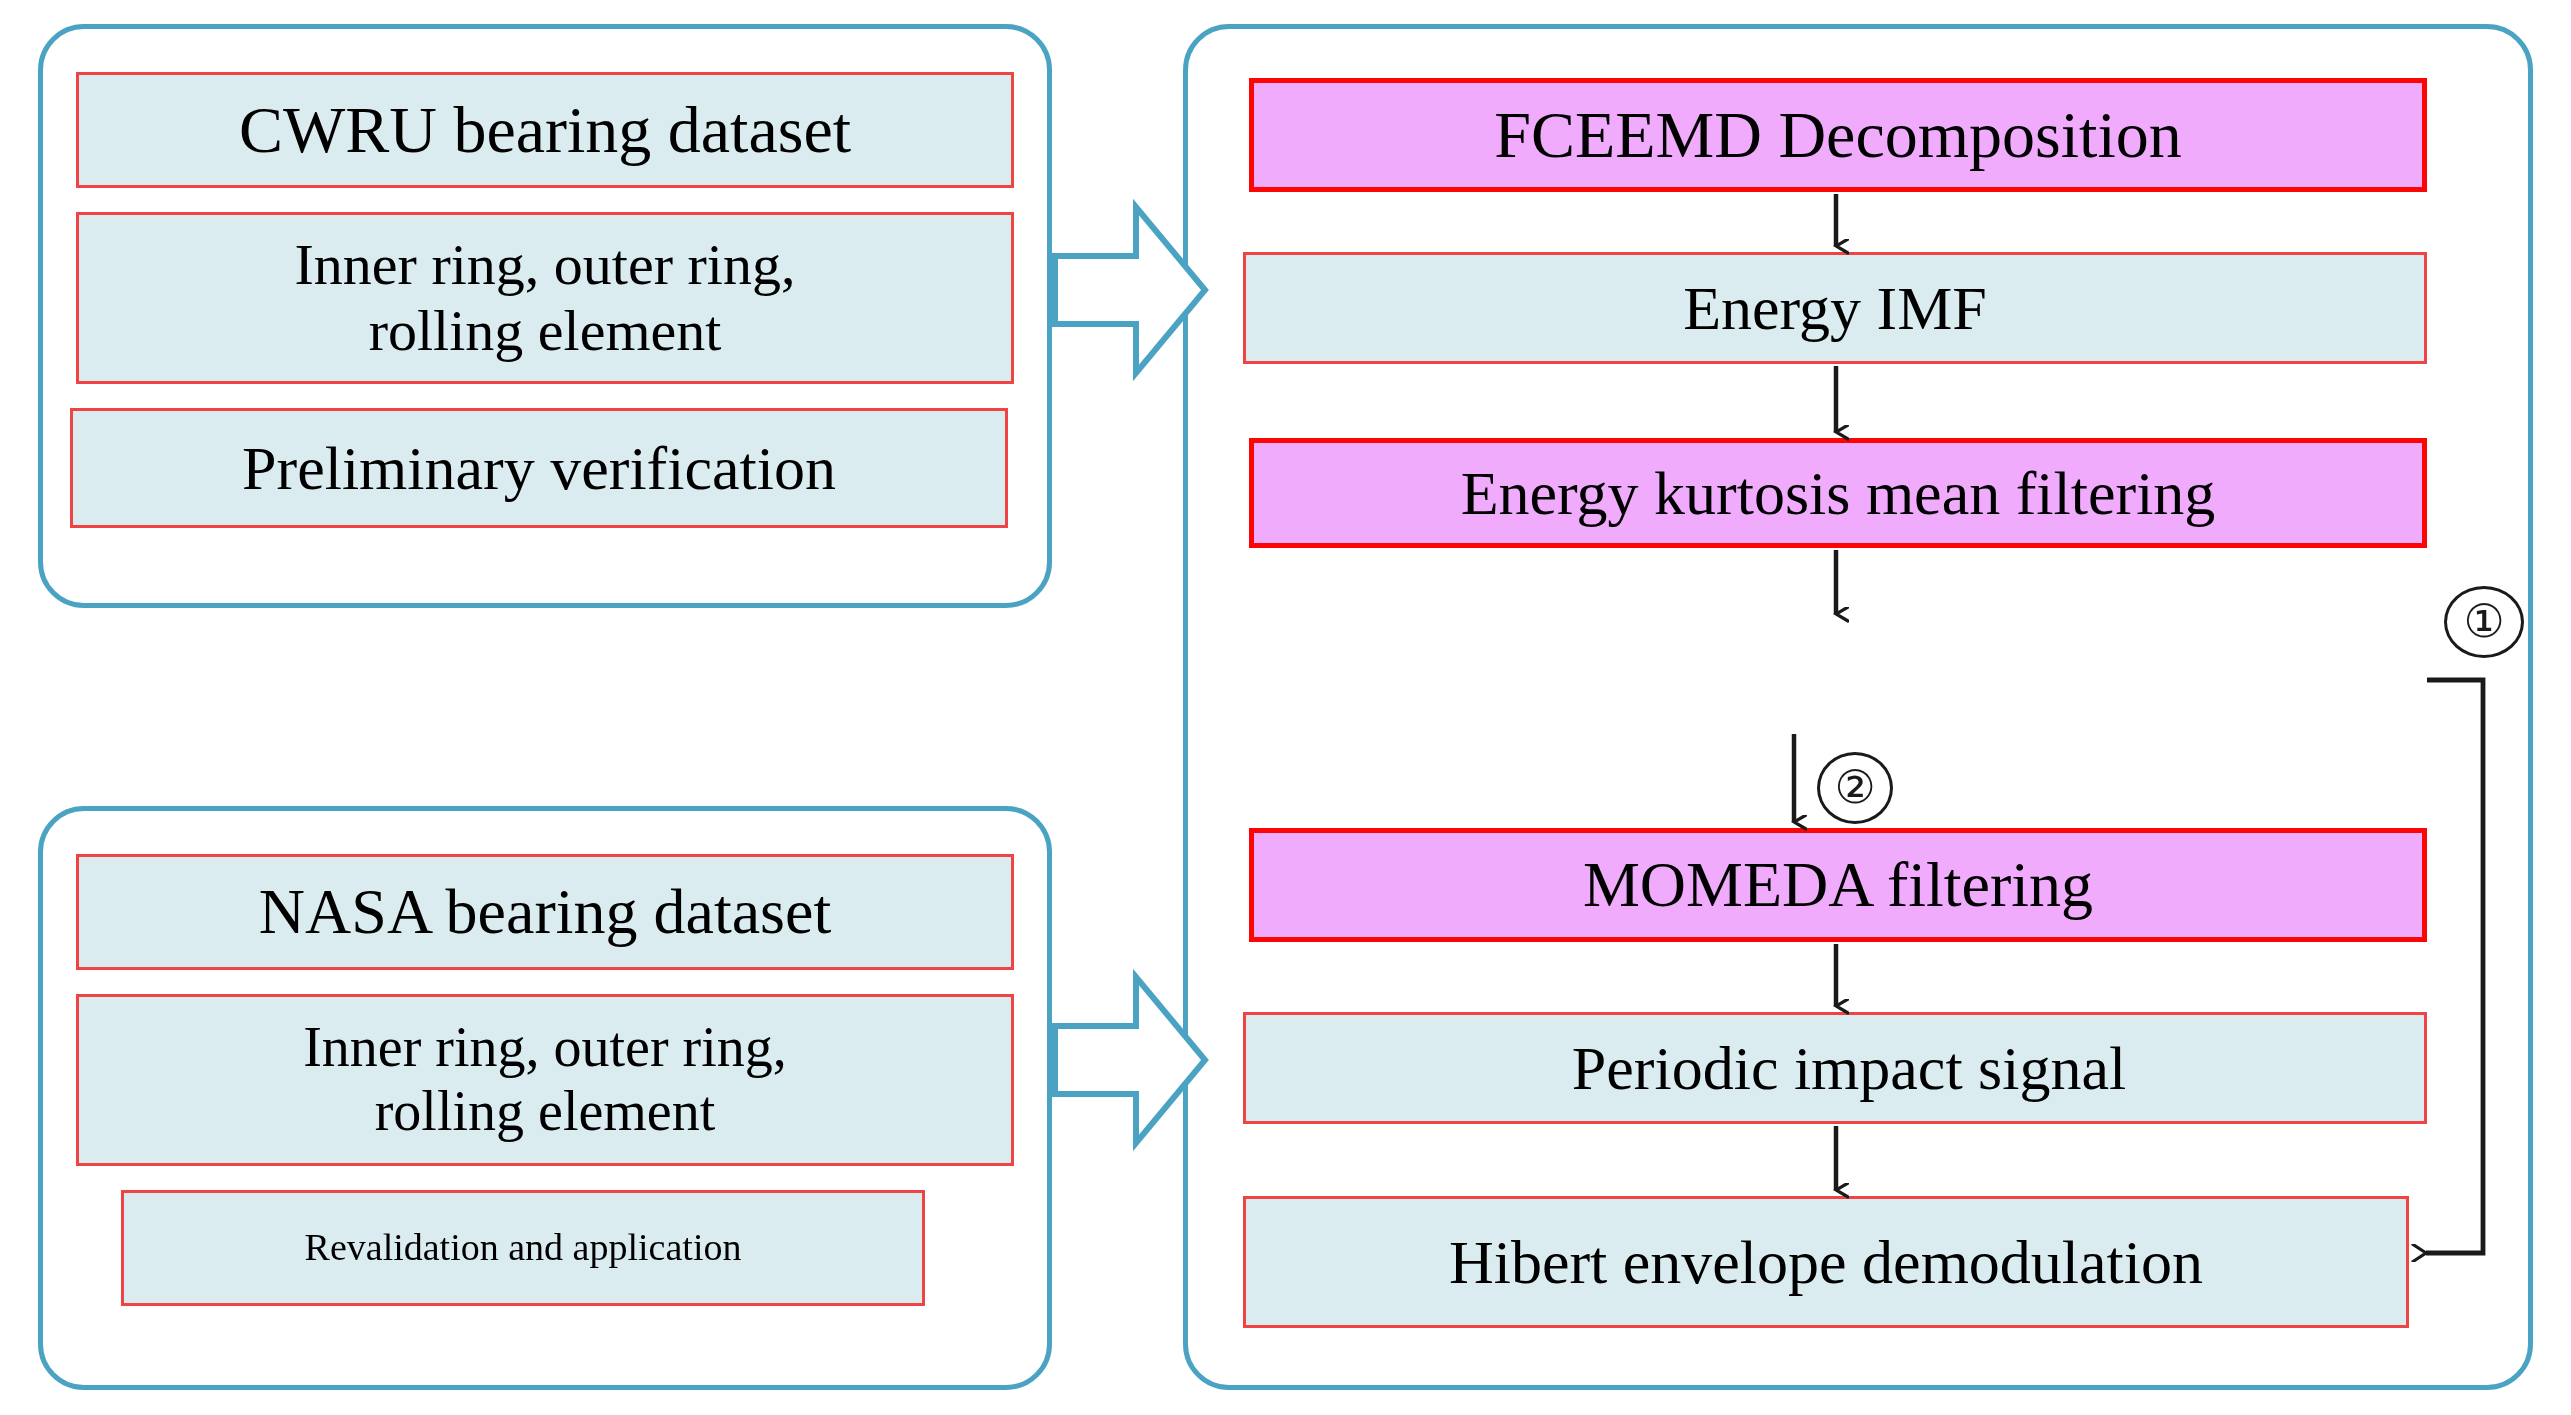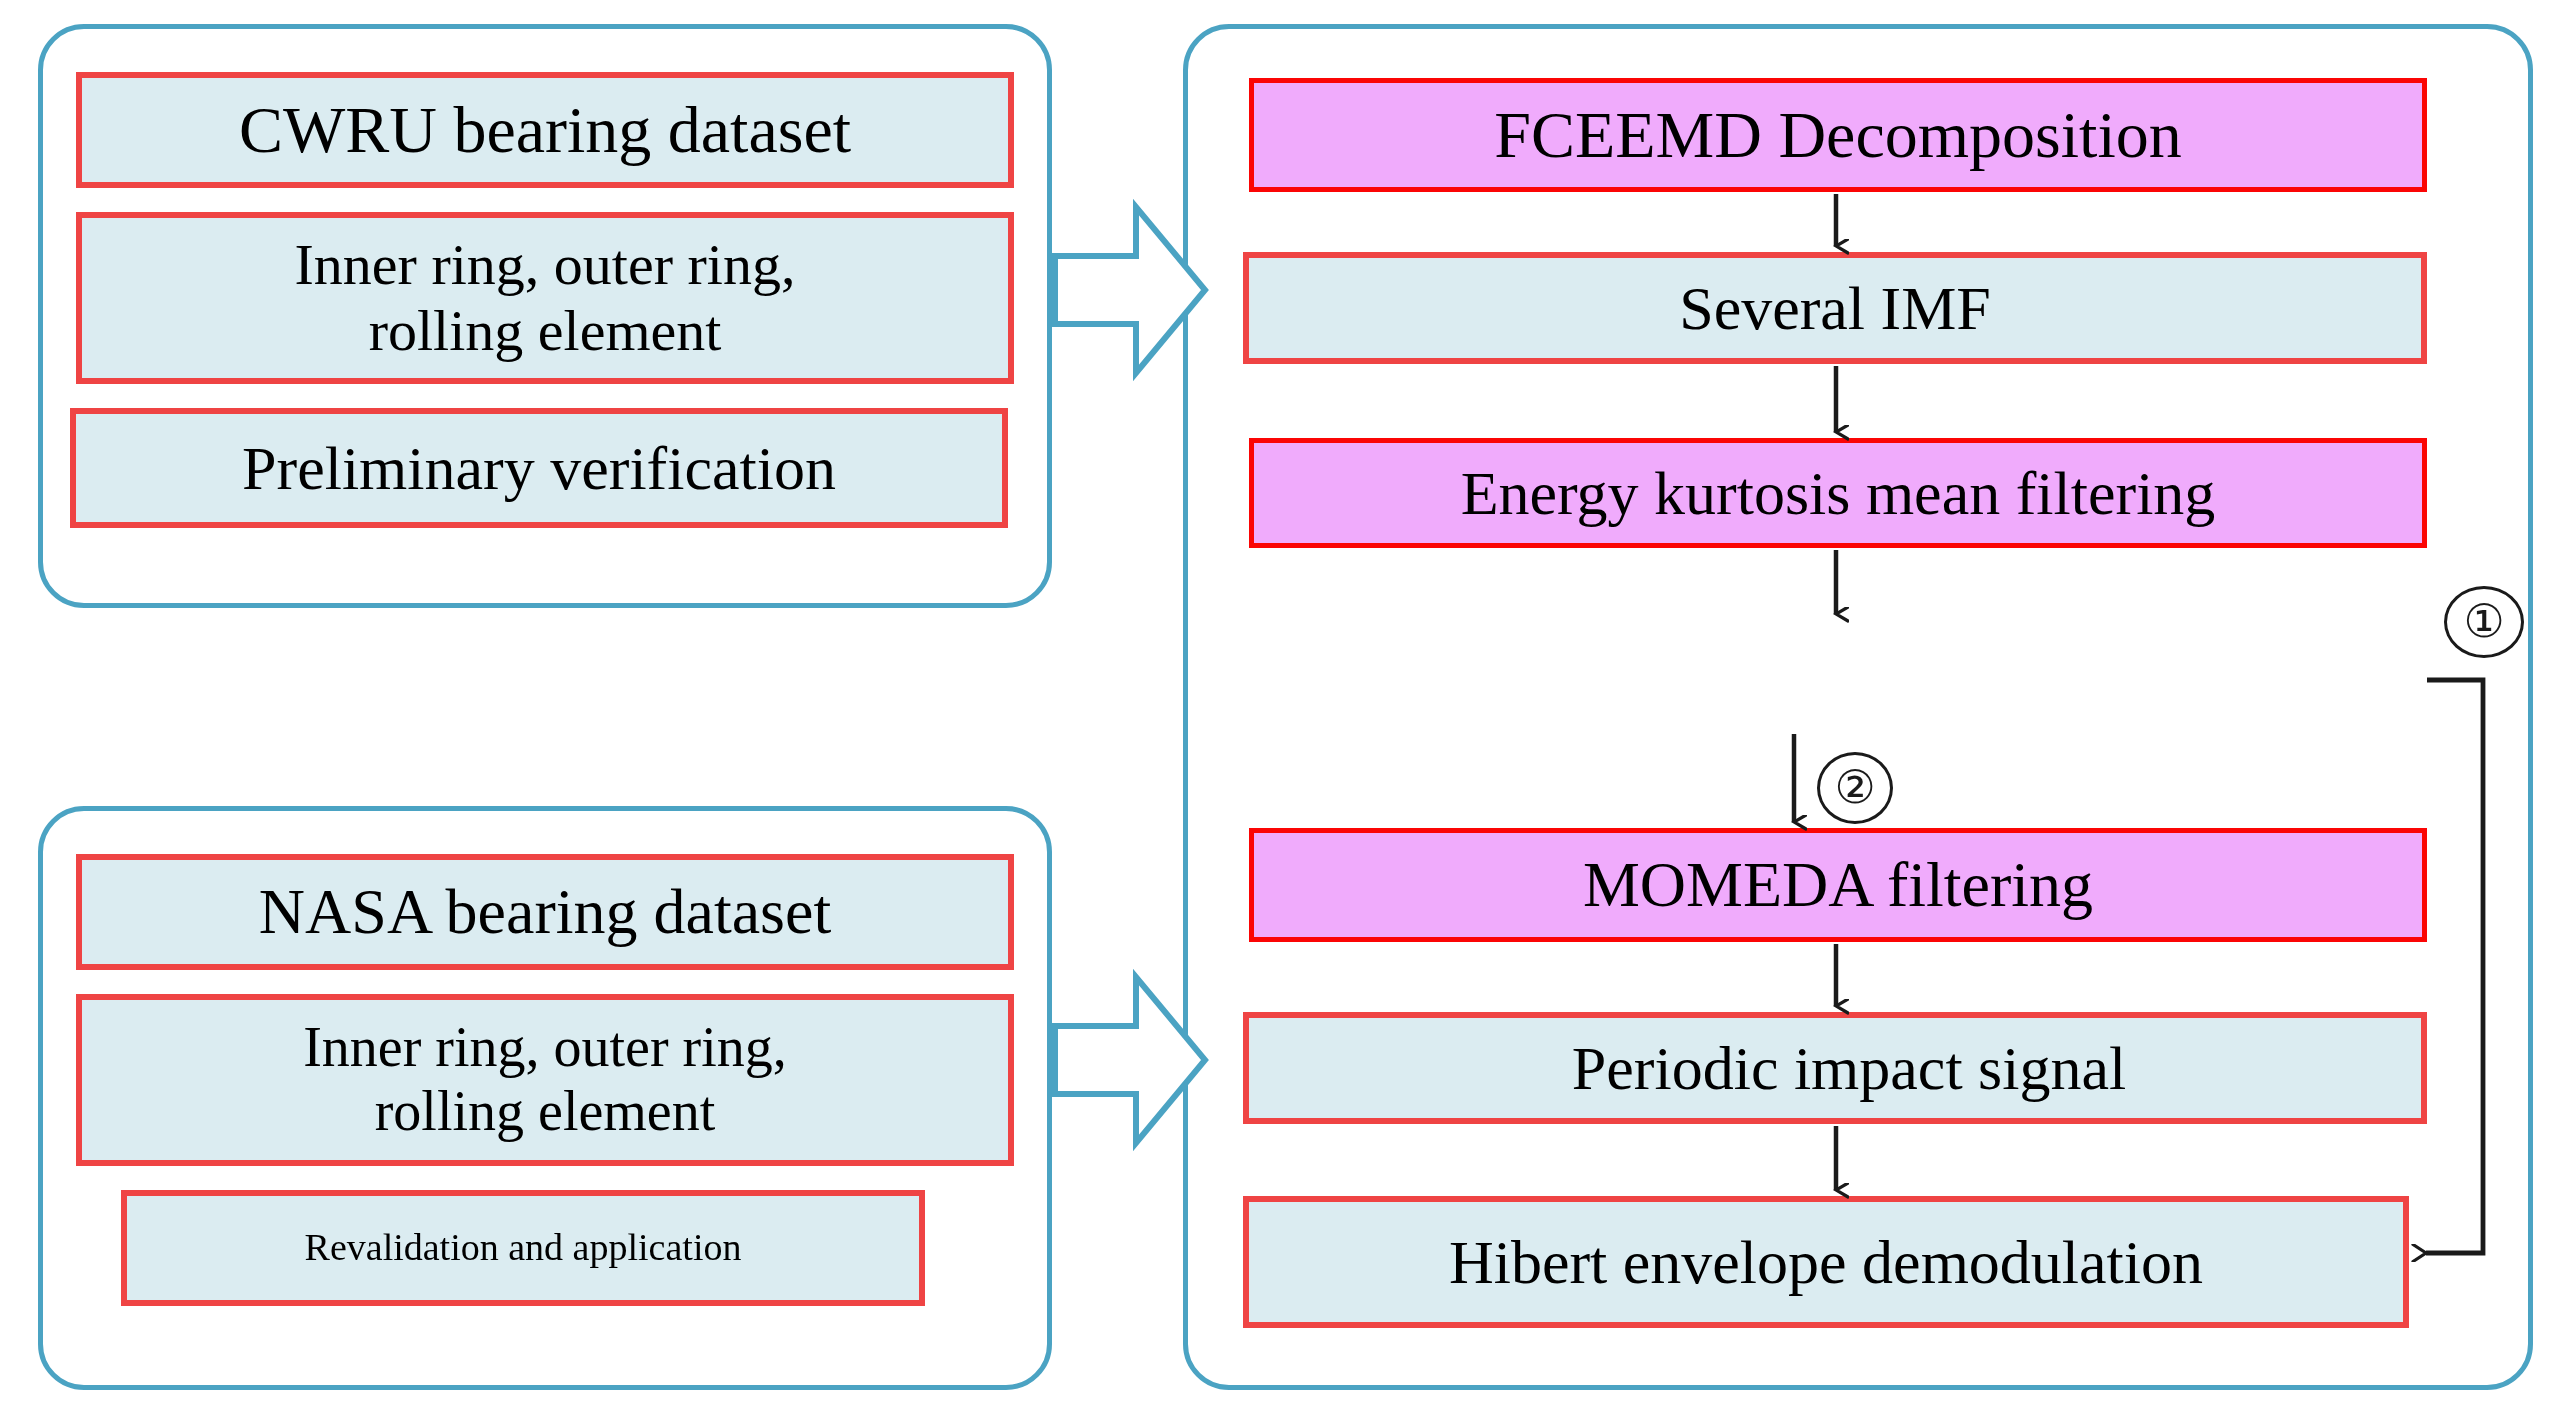--- a/index.html
+++ b/index.html
@@ -35,21 +35,21 @@
     display:flex;
     align-items:center;
     justify-content:center;
     text-align:center;
     line-height:1.14;
     color:#000000;
     letter-spacing:0px;
   }
   .box.blue{
     background:#dbecf1;
-    border:6px solid #ef4444;
+    border:3px solid #ef4444;
   }
   .box.red{
     background:#f0abfc;
     border:5px solid #fb0505;
   }
 
   
   #lt-box-1{ left:76px; top:72px;  width:938px; height:116px; font-size:66px; }
   #lt-box-2{ left:76px; top:212px; width:938px; height:172px; font-size:58px; }
   #lt-box-3{ left:70px; top:408px; width:938px; height:120px; font-size:62px; }
@@ -115,21 +115,21 @@
 
   <div class="box blue twoline" id="lb-box-2">Inner ring, outer ring,
 rolling element</div>
 
   <div class="box blue" id="lb-box-3">Revalidation and application</div>
 
   <div class="group-panel" id="panel-right"></div>
 
   <div class="box red" id="rt-box-1">FCEEMD Decomposition</div>
 
-  <div class="box blue" id="rt-box-2">Several IMF</div>
+  <div class="box blue" id="rt-box-2">Energy IMF</div>
 
   <div class="box red" id="rt-box-3">Energy kurtosis mean filtering</div>
 
 
   <div class="box red" id="rt-box-5">MOMEDA filtering</div>
 
   <div class="box blue" id="rt-box-6">Periodic impact signal</div>
 
   <div class="box blue" id="rt-box-7">Hibert envelope demodulation</div>
 

